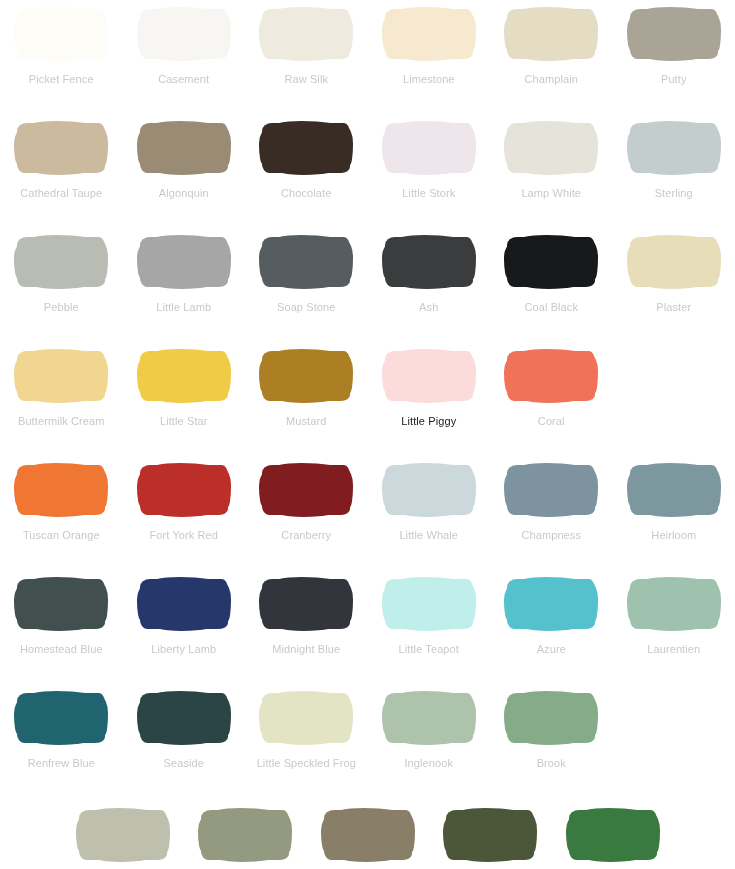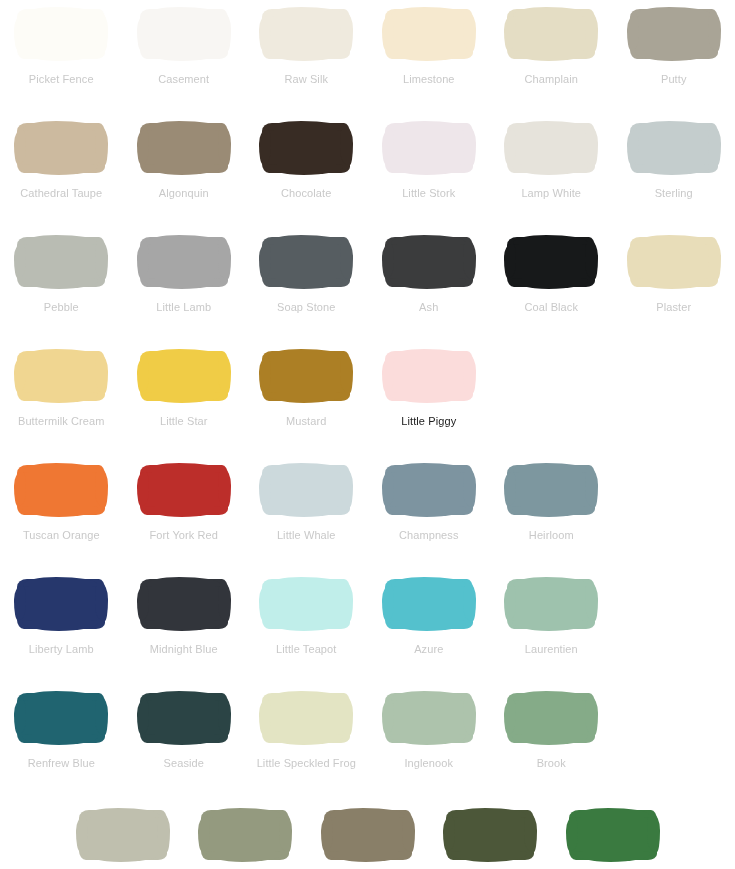--- a/index.html
+++ b/index.html
@@ -341,20 +341,30 @@
       <div class="swatch-cell selected">
         <div class="swatch-paint">
           <span class="body" style="background: rgb(251, 220, 219);"></span>
           <span class="edge-l" style="background: rgb(251, 220, 219);"></span>
           <span class="edge-r" style="background: rgb(251, 220, 219);"></span>
           <span class="edge-t" style="background: rgb(251, 220, 219);"></span>
           <span class="edge-b" style="background: rgb(251, 220, 219);"></span>
         </div>
         <div class="swatch-label">Little Piggy</div>
       </div>
+      <div class="swatch-cell">
+        <div class="swatch-paint">
+          <span class="body" style="background: rgb(239, 114, 89);"></span>
+          <span class="edge-l" style="background: rgb(239, 114, 89);"></span>
+          <span class="edge-r" style="background: rgb(239, 114, 89);"></span>
+          <span class="edge-t" style="background: rgb(239, 114, 89);"></span>
+          <span class="edge-b" style="background: rgb(239, 114, 89);"></span>
+        </div>
+        <div class="swatch-label">Coral</div>
+      </div>
     </div>
     <div class="palette-row">
       <div class="swatch-cell">
         <div class="swatch-paint">
           <span class="body" style="background: rgb(239, 119, 51);"></span>
           <span class="edge-l" style="background: rgb(239, 119, 51);"></span>
           <span class="edge-r" style="background: rgb(239, 119, 51);"></span>
           <span class="edge-t" style="background: rgb(239, 119, 51);"></span>
           <span class="edge-b" style="background: rgb(239, 119, 51);"></span>
         </div>
@@ -365,20 +375,30 @@
           <span class="body" style="background: rgb(188, 46, 42);"></span>
           <span class="edge-l" style="background: rgb(188, 46, 42);"></span>
           <span class="edge-r" style="background: rgb(188, 46, 42);"></span>
           <span class="edge-t" style="background: rgb(188, 46, 42);"></span>
           <span class="edge-b" style="background: rgb(188, 46, 42);"></span>
         </div>
         <div class="swatch-label">Fort York Red</div>
       </div>
       <div class="swatch-cell">
         <div class="swatch-paint">
+          <span class="body" style="background: rgb(129, 28, 32);"></span>
+          <span class="edge-l" style="background: rgb(129, 28, 32);"></span>
+          <span class="edge-r" style="background: rgb(129, 28, 32);"></span>
+          <span class="edge-t" style="background: rgb(129, 28, 32);"></span>
+          <span class="edge-b" style="background: rgb(129, 28, 32);"></span>
+        </div>
+        <div class="swatch-label">Cranberry</div>
+      </div>
+      <div class="swatch-cell">
+        <div class="swatch-paint">
           <span class="body" style="background: rgb(204, 217, 220);"></span>
           <span class="edge-l" style="background: rgb(204, 217, 220);"></span>
           <span class="edge-r" style="background: rgb(204, 217, 220);"></span>
           <span class="edge-t" style="background: rgb(204, 217, 220);"></span>
           <span class="edge-b" style="background: rgb(204, 217, 220);"></span>
         </div>
         <div class="swatch-label">Little Whale</div>
       </div>
       <div class="swatch-cell">
         <div class="swatch-paint">
@@ -397,20 +417,30 @@
           <span class="edge-r" style="background: rgb(125, 151, 159);"></span>
           <span class="edge-t" style="background: rgb(125, 151, 159);"></span>
           <span class="edge-b" style="background: rgb(125, 151, 159);"></span>
         </div>
         <div class="swatch-label">Heirloom</div>
       </div>
     </div>
     <div class="palette-row">
       <div class="swatch-cell">
         <div class="swatch-paint">
+          <span class="body" style="background: rgb(65, 80, 79);"></span>
+          <span class="edge-l" style="background: rgb(65, 80, 79);"></span>
+          <span class="edge-r" style="background: rgb(65, 80, 79);"></span>
+          <span class="edge-t" style="background: rgb(65, 80, 79);"></span>
+          <span class="edge-b" style="background: rgb(65, 80, 79);"></span>
+        </div>
+        <div class="swatch-label">Homestead Blue</div>
+      </div>
+      <div class="swatch-cell">
+        <div class="swatch-paint">
           <span class="body" style="background: rgb(38, 55, 108);"></span>
           <span class="edge-l" style="background: rgb(38, 55, 108);"></span>
           <span class="edge-r" style="background: rgb(38, 55, 108);"></span>
           <span class="edge-t" style="background: rgb(38, 55, 108);"></span>
           <span class="edge-b" style="background: rgb(38, 55, 108);"></span>
         </div>
         <div class="swatch-label">Liberty Lamb</div>
       </div>
       <div class="swatch-cell">
         <div class="swatch-paint">

